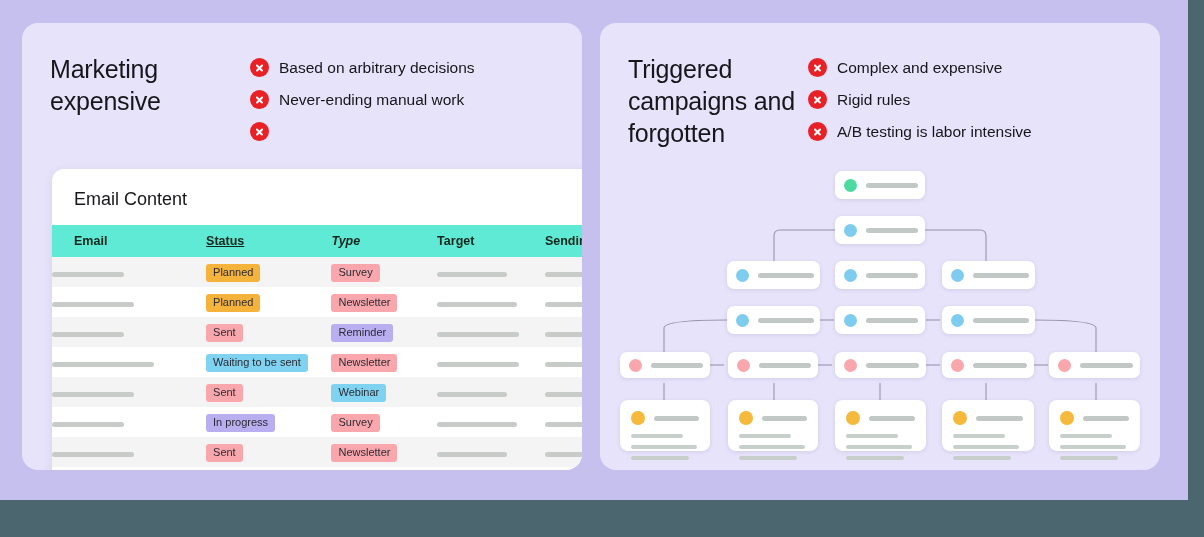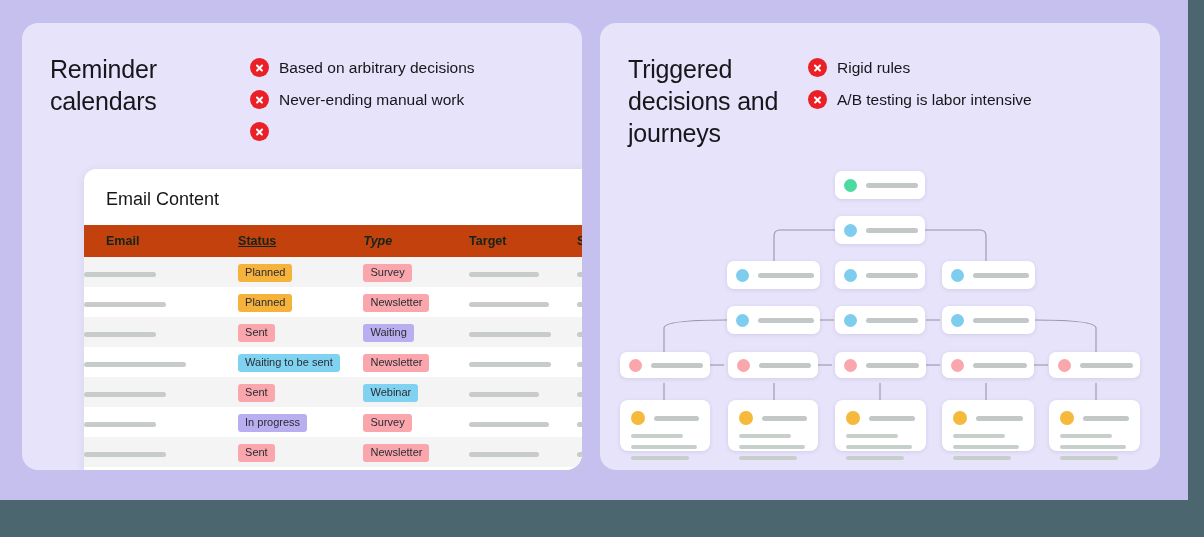--- a/index.html
+++ b/index.html
@@ -106,30 +106,29 @@
   #email-widget {
     position: absolute;
     left: 30px;
     top: 146px;
     width: 614px;
     height: 330px;
     background: #ffffff;
     border-radius: 12px 12px 0 0;
     box-shadow: 0 2px 10px rgba(70,60,120,0.10);
     overflow: hidden;
-    margin-left: 32px;
   }
   #email-widget-title {
     font-size: 18px;
     color: #17161a;
     padding: 20px 0 0 22px;
   }
   .tbl { width: 100%; border-collapse: collapse; margin-top: 15px; }
   .tbl thead th {
-    background: #c2410c;
+    background: #5eead4;
     color: #12261d;
     font-size: 12.5px;
     font-weight: bold;
     text-align: left;
     padding: 9px 0 9px 0;
     height: 29px;
   }
   .tbl th.c-email   { padding-left: 22px; width: 140px; }
   .tbl th.c-status  { width: 114px; text-decoration: underline; }
   .tbl th.c-type    { width: 96px; font-style: italic; }
@@ -210,21 +209,21 @@
 </head>
 <body>
 
 <div id="page-bg"></div>
 <div id="footer-bar"></div>
 <div id="right-bar"></div>
 
 <div class="panel" id="panel-left">
 
   <div class="panel-head">
-    <div class="panel-title">Reminder calendars</div>
+    <div class="panel-title">Marketing expensive</div>
     <div class="bullets">
 
       <div class="bullet">
         <span class="bullet-icon"></span>
         <span class="bullet-text">Based on arbitrary decisions</span>
       </div>
       <div class="bullet">
         <span class="bullet-icon"></span>
         <span class="bullet-text">Never-ending manual work</span>
       </div>
@@ -259,21 +258,21 @@
           <tr>
             <td class="c-email"><span class="skel" style="width:82px"></span></td>
             <td><span class="chip orange">Planned</span></td>
             <td><span class="chip pink">Newsletter</span></td>
             <td><span class="skel" style="width:80px"></span></td>
             <td><span class="skel" style="width:52px"></span></td>
           </tr>
           <tr>
             <td class="c-email"><span class="skel" style="width:72px"></span></td>
             <td><span class="chip pink">Sent</span></td>
-            <td><span class="chip purple">Waiting</span></td>
+            <td><span class="chip purple">Reminder</span></td>
             <td><span class="skel" style="width:82px"></span></td>
             <td><span class="skel" style="width:55px"></span></td>
           </tr>
           <tr>
             <td class="c-email"><span class="skel" style="width:102px"></span></td>
             <td><span class="chip blue">Waiting to be sent</span></td>
             <td><span class="chip pink">Newsletter</span></td>
             <td><span class="skel" style="width:82px"></span></td>
             <td><span class="skel" style="width:52px"></span></td>
           </tr>
@@ -300,23 +299,27 @@
           </tr>
         </tbody>
     </table>
   </div>
 
 </div>
 
 <div class="panel" id="panel-right">
 
   <div class="panel-head">
-    <div class="panel-title">Triggered decisions and journeys</div>
+    <div class="panel-title">Triggered campaigns and forgotten</div>
     <div class="bullets">
 
+      <div class="bullet">
+        <span class="bullet-icon"></span>
+        <span class="bullet-text">Complex and expensive</span>
+      </div>
       <div class="bullet">
         <span class="bullet-icon"></span>
         <span class="bullet-text">Rigid rules</span>
       </div>
       <div class="bullet">
         <span class="bullet-icon"></span>
         <span class="bullet-text">A/B testing is labor intensive</span>
       </div>
 
     </div>

